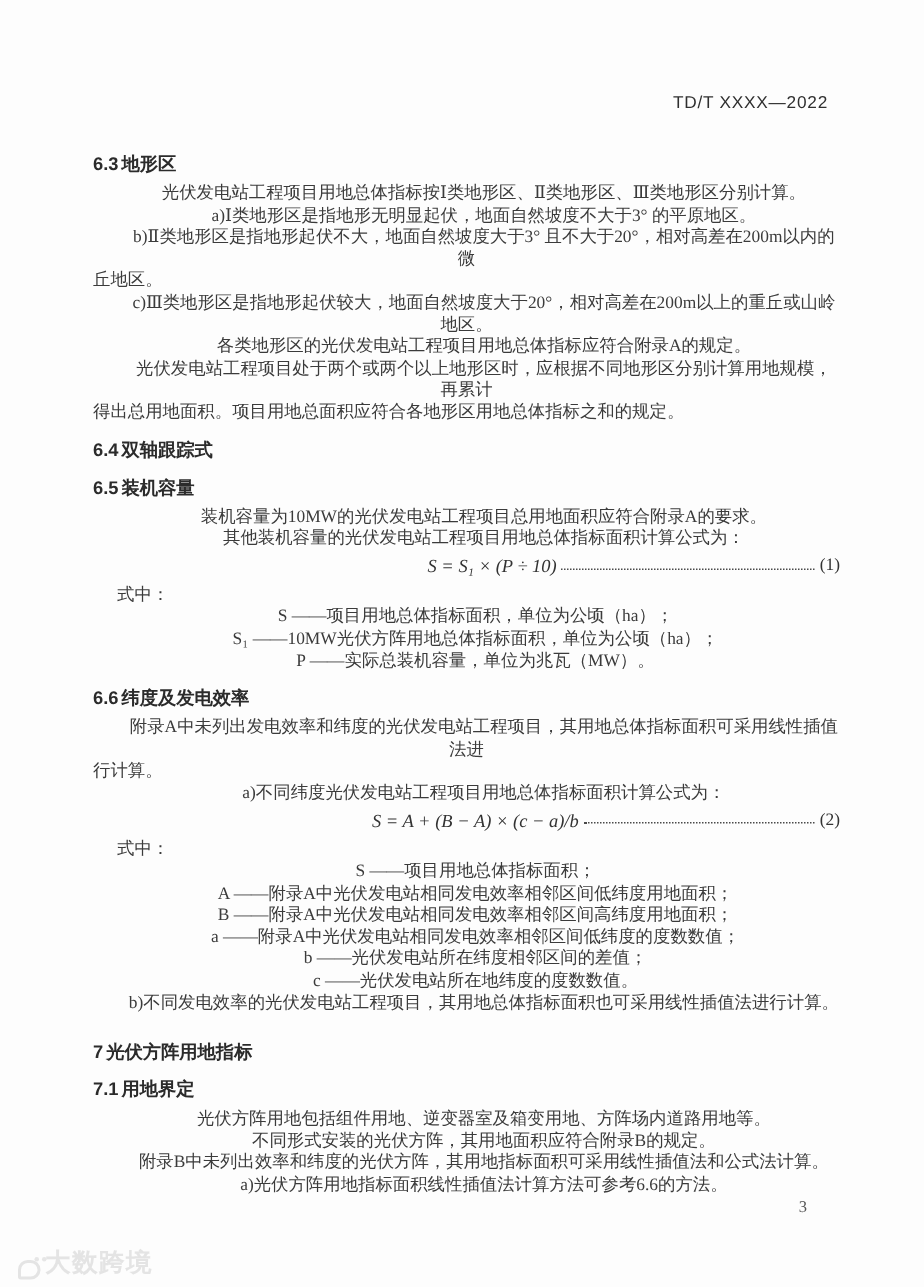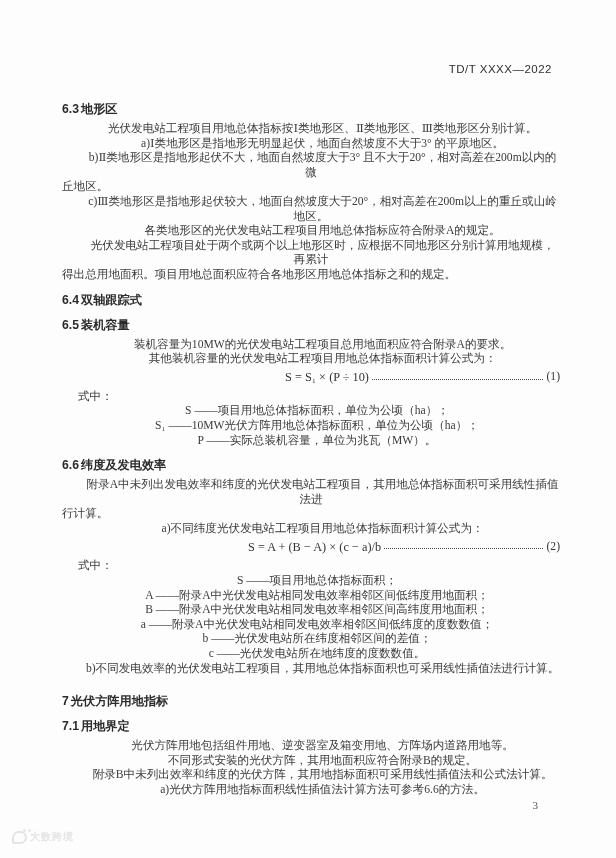--- a/index.html
+++ b/index.html
@@ -30,36 +30,36 @@
   .p{text-indent:2em;margin:0;text-align:center;}
   .cont{text-indent:0;margin:0;}
   .where{margin:5px 0 0 16px;}
   .def{margin:0 0 0 12px;text-align:center;}
   .formula{
     display:flex;align-items:flex-end;margin:2px 0 4px 0;height:16px;
   }
   .fsp{flex:none;}
   .fx{
     flex:none;font-family:"Liberation Serif","DejaVu Serif",serif;
-    font-size:12.3px;color:#333;white-space:nowrap;
+    font-style:italic;font-size:12.3px;color:#333;white-space:nowrap;
   }
   .leader{
     flex:1;border-bottom:1.6px dotted #4a4a4a;margin:0 3px 5px 3px;min-width:20px;
   }
   .fno{flex:none;font-size:11.6px;font-style:normal;color:#333;}
   .page-number{
     position:absolute;top:799px;right:70px;
     font-size:11px;color:#555;
   }
   .watermark{
     position:absolute;left:12px;top:830px;
     display:flex;align-items:flex-end;gap:3px;
     color:#e4e4e4;
     font-family:"Liberation Sans","DejaVu Sans",sans-serif;
-    font-weight:bold;font-size:10px;letter-spacing:1px;
+    font-weight:bold;font-size:17px;letter-spacing:1px;
     user-select:none;
   }
   .wm-logo{
     width:15px;height:13px;border:2px solid #e4e4e4;
     border-radius:7px 7px 7px 2px;position:relative;box-sizing:border-box;
   }
   .wm-logo:after{
     content:"";position:absolute;top:-4px;left:9px;width:3px;height:3px;
     border-radius:50%;background:#e6e6e6;box-shadow:5px 0 0 #e6e6e6;
   }

